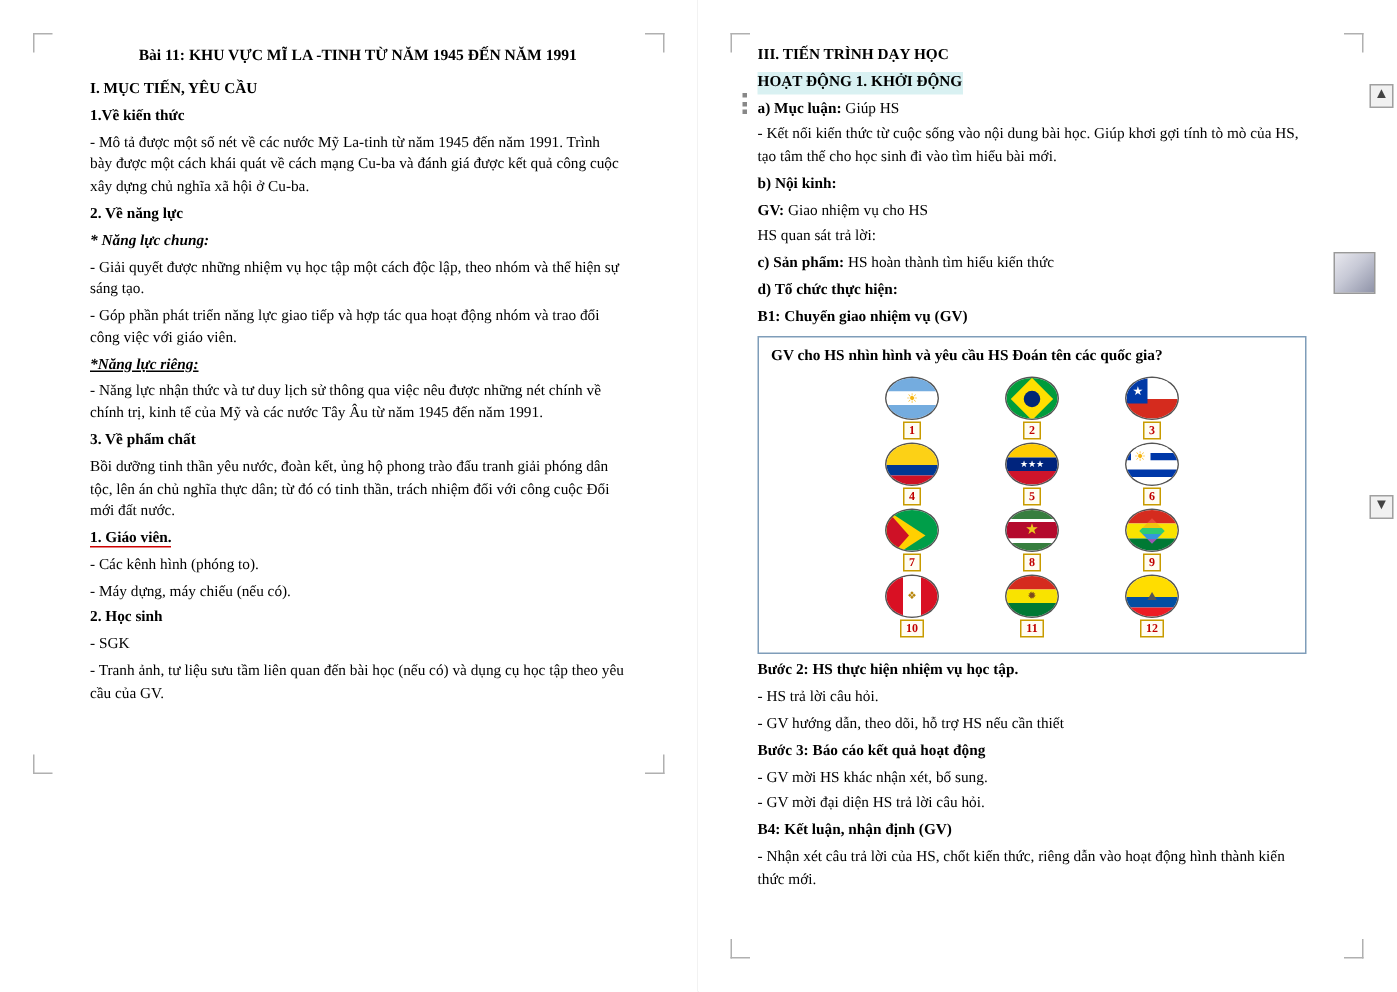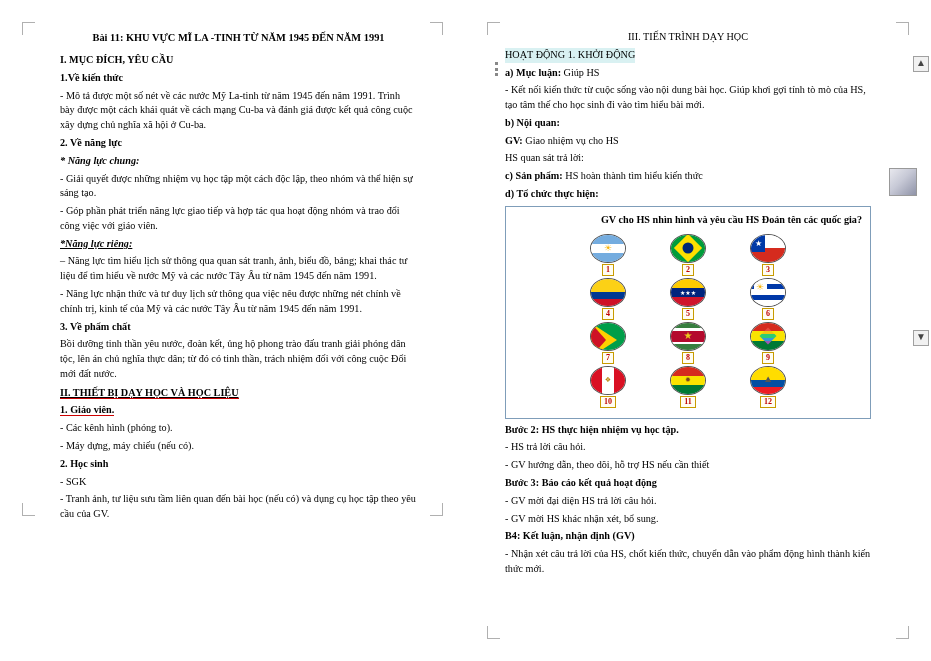--- a/index.html
+++ b/index.html
@@ -75,28 +75,28 @@
   .indent { text-indent: 18px; }
   .heading { font-weight: bold; }
   .hl-teal {
     background: #d9f1f2;
   }
   .section-II {
     font-weight: bold;
     text-decoration: underline;
   }
   
-  .rp-head { font-weight: normal; text-align: center; }
+  .rp-head { font-weight: bold; }
   .box {
     border: 1px solid #7f9db9;
     padding: 6px 8px 8px 8px;
     margin-top: 4px;
     margin-bottom: 4px;
   }
-  .center { text-align: right; }
+  .center { text-align: left; }
   .flag-grid {
     margin: 6px auto 2px auto;
     display: grid;
     grid-template-columns: repeat(3, 62px);
     grid-auto-rows: 42px;
     justify-content: center;
     column-gap: 18px;
     row-gap: 2px;
   }
   .flag-cell {
@@ -179,33 +179,31 @@
 
   <div class="page page-left">
     <div class="crop tl" style="left:22px; top:22px;"></div>
     <div class="crop tr" style="right:22px; top:22px;"></div>
     <div class="crop bl" style="left:22px; bottom:22px;"></div>
     <div class="crop br" style="right:22px; bottom:22px;"></div>
 
     <div class="doc-text">
       <p class="title">Bài 11:  KHU VỰC MĨ LA -TINH TỪ NĂM 1945 ĐẾN NĂM 1991</p>
 
-      <p class="heading">I. MỤC ĐÍCH, YÊU CẦU</p>
+      <p class="heading">I. MỤC TIẾN, YÊU CẦU</p>
       <p class="heading">1.Về kiến thức</p>
       <p>- Mô tả được một số nét về các nước Mỹ La-tinh từ năm 1945 đến năm 1991. Trình bày được một cách khái quát về cách mạng Cu-ba và đánh giá được kết quả công cuộc xây dựng chủ nghĩa xã hội ở Cu-ba.</p>
       <p class="heading">2. Về năng lực</p>
       <p class="b i">* Năng lực chung:</p>
       <p>- Giải quyết được những nhiệm vụ học tập một cách độc lập, theo nhóm và thể hiện sự sáng tạo.</p>
       <p>- Góp phần phát triển năng lực giao tiếp và hợp tác qua hoạt động nhóm và trao đổi công việc với giáo viên.</p>
       <p class="b i u">*Năng lực riêng:</p>
-      <p>– Năng lực tìm hiểu lịch sử thông qua quan sát tranh, ảnh, biểu đồ, bảng; khai thác tư liệu để tìm hiểu về nước Mỹ và các nước Tây Âu từ năm 1945 đến năm 1991.</p>
       <p>- Năng lực nhận thức và tư duy lịch sử thông qua việc nêu được những nét chính về chính trị, kinh tế của Mỹ và các nước Tây Âu từ năm 1945 đến năm 1991.</p>
       <p class="heading">3. Về phẩm chất</p>
       <p>Bồi dưỡng tinh thần yêu nước, đoàn kết, ủng hộ phong trào đấu tranh giải phóng dân tộc, lên án chủ nghĩa thực dân; từ đó có tinh thần, trách nhiệm đối với công cuộc Đổi mới đất nước.</p>
-      <p style="margin-top:4px;"><span class="section-II" style="border-bottom:1px solid #c00;">II. THIẾT BỊ DẠY HỌC VÀ HỌC LIỆU</span></p>
       <p><span class="b" style="border-bottom:1px solid #c00;">1. Giáo viên.</span></p>
       <p>- Các kênh hình (phóng to).</p>
       <p>- Máy dựng, máy chiếu (nếu có).</p>
       <p class="heading">2. Học sinh</p>
       <p>- SGK</p>
       <p>- Tranh ảnh, tư liệu sưu tầm liên quan đến bài học (nếu có) và dụng cụ học tập theo yêu cầu của GV.</p>
     </div>
   </div>
 
   <div class="divider"></div>
@@ -221,25 +219,26 @@
         <span></span>
         <span></span>
     </div>
 
     <div class="doc-text">
       <p class="rp-head">III. TIẾN TRÌNH DẠY HỌC</p>
       <p class="rp-head hl-teal" style="display:inline-block;">HOẠT ĐỘNG 1. KHỞI ĐỘNG</p>
 
       <p><span class="b">a) Mục luận:</span><span> Giúp HS</span></p>
       <p>- Kết nối kiến thức từ cuộc sống vào nội dung bài học. Giúp khơi gợi tính tò mò của  HS, tạo tâm thế cho học sinh đi vào tìm hiểu bài mới.</p>
-      <p><span class="b">b) Nội quan:</span></p>
+      <p><span class="b">b) Nội kinh:</span></p>
       <p><span class="b">GV:</span><span> Giao nhiệm vụ cho HS</span></p>
       <p>HS quan sát trả lời:</p>
       <p><span class="b">c) Sản phẩm:</span><span> HS hoàn thành tìm hiểu kiến thức</span></p>
       <p><span class="b">d) Tổ chức thực hiện:</span></p>
+      <p><span class="b">B1: Chuyển giao nhiệm vụ (GV)</span></p>
 
       <div class="box">
         <p class="center b">GV cho HS nhìn hình và yêu cầu HS Đoán tên các quốc gia?</p>
 
         <div class="flag-grid">
 
           <div class="flag-cell">
             <div class="flag-circle">
               <div class="stripes-h">
                   <div style="background:#74ACDF"></div>
@@ -381,24 +380,24 @@
             <div class="flag-num">12</div>
           </div>
 
         </div>
       </div>
 
       <p><span class="b">Bước 2: HS thực hiện nhiệm vụ học tập.</span></p>
       <p>- HS trả lời câu hỏi.</p>
       <p>- GV hướng dẫn, theo dõi, hỗ trợ HS nếu cần thiết</p>
       <p><span class="b">Bước 3: Báo cáo kết quả hoạt động</span></p>
+      <p>- GV mời HS khác nhận xét, bổ sung.</p>
       <p>- GV mời đại diện HS trả lời câu hỏi.</p>
-      <p>- GV mời HS khác nhận xét, bổ sung.</p>
       <p><span class="b">B4:  Kết luận, nhận định (GV)</span></p>
-      <p>- Nhận xét câu trả lời của HS, chốt kiến thức, chuyển dẫn vào phẩm động hình thành kiến thức mới.</p>
+      <p>- Nhận xét câu trả lời của HS, chốt kiến thức, riêng dẫn vào hoạt động hình thành kiến thức mới.</p>
     </div>
 
     <div class="corner-img"></div>
   </div>
 
   <div class="scroll-btn" style="top:56px;">▲</div>
   <div class="scroll-btn" style="top:330px;">▼</div>
 
 </div>
 

